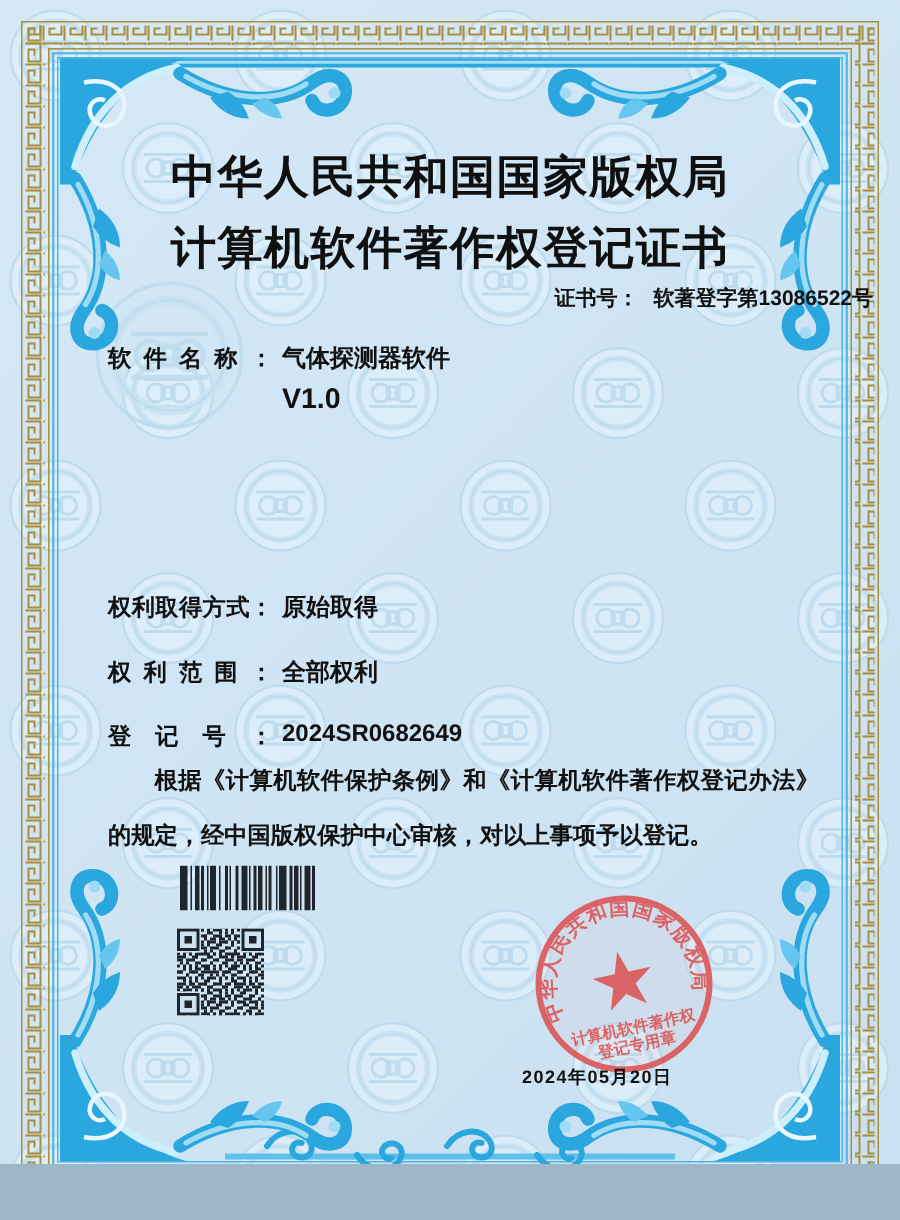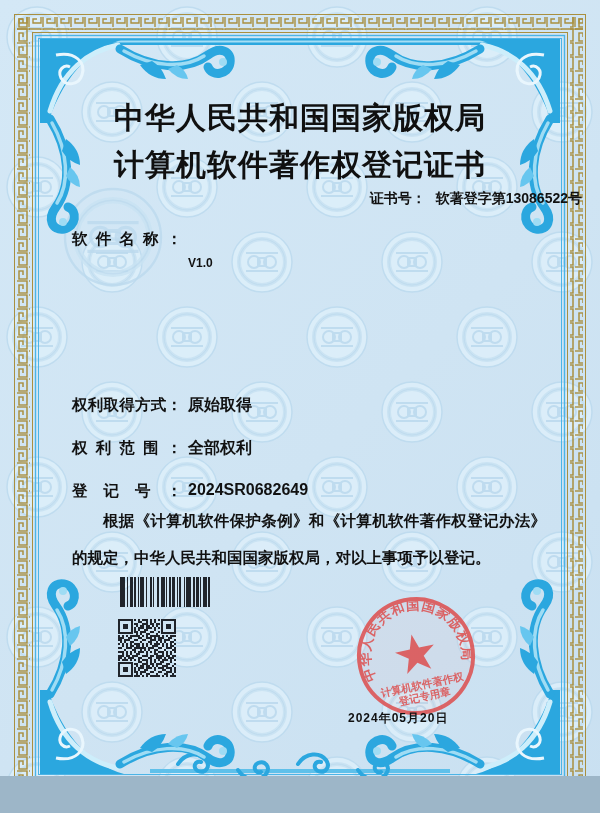--- a/index.html
+++ b/index.html
@@ -11,21 +11,21 @@
   .decor{position:absolute;left:0;top:0;z-index:0;}
   .layer{position:absolute;z-index:2;}
   .title{left:0;width:600px;text-align:center;font-family:"Liberation Serif",serif;
          font-weight:bold;font-size:30px;letter-spacing:1px;color:#101010;}
   .title1{top:98px;}
   .title2{top:145px;}
   .certno{top:190px;right:58px;display:flex;gap:10px;font-size:14px;font-weight:bold;}
   .row{left:72px;display:flex;}
   .lbl{width:110px;font-size:15.5px;font-weight:bold;text-align:justify;text-align-last:justify;}
   .val{margin-left:6px;font-size:16px;font-weight:bold;white-space:nowrap;}
-  .version{left:188px;font-size:12px;font-weight:bold;text-align:center;}
+  .version{left:188px;font-size:19px;font-weight:bold;text-align:center;}
   .statement{left:72px;top:502px;width:474px;font-size:15.5px;font-weight:bold;
              line-height:37px;text-indent:2em;text-align:justify;}
   .date{left:348px;top:710px;font-size:12px;font-weight:800;letter-spacing:1px;z-index:4;}
   .seal-wrap{left:354px;top:594px;z-index:3;}
   .code{z-index:2;}
 </style>
 </head>
 <body>
 
 <div class="page">
@@ -128,40 +128,41 @@
   <div class="layer title title1">中华人民共和国国家版权局</div>
   <div class="layer title title2">计算机软件著作权登记证书</div>
 
   <div class="layer certno">
     <span>证书号：</span>
     <span>软著登字第13086522号</span>
   </div>
 
   <div class="layer row" style="top:229px">
     <span class="lbl">软件名称：</span>
+    <span class="val">气体探测器软件</span>
   </div>
   <div class="layer version" style="top:256px">V1.0</div>
 
 
   <div class="layer row" style="top:438px">
     <span class="lbl">权利范围：</span>
     <span class="val">全部权利</span>
   </div>
 
   <div class="layer row" style="top:395px">
     <span class="lbl">权利取得方式：</span>
     <span class="val">原始取得</span>
   </div>
 
   <div class="layer row" style="top:481px">
     <span class="lbl">登记号：</span>
     <span class="val">2024SR0682649</span>
   </div>
 
-  <div class="layer statement">根据《计算机软件保护条例》和《计算机软件著作权登记办法》的规定，中华人民共和国国家版权局，对以上事项予以登记。</div>
+  <div class="layer statement">根据《计算机软件保护条例》和《计算机软件著作权登记办法》的规定，经中国版权保护中心审核，对以上事项予以登记。</div>
 
   <svg class="layer code" style="left:120px;top:577px" width="90" height="30" viewBox="0 0 90 30">
     <line x1="0" y1="15" x2="90" y2="15" stroke="#20242b" stroke-width="30" stroke-dasharray="5,2,1,2,3,1,2,2,1,1,4,2,1,3,2,1,1,3,2,2,4,1,1,2,2,1,3,2,1,1,2,3,1,1,5,2,2,1,3,1,1,2,4,1,2"></line>
   </svg>
 
   <svg class="layer code" style="left:118px;top:619px" width="58" height="58" viewBox="0 0 58 58">
     <defs>
       <pattern id="qn" width="8" height="8" patternUnits="userSpaceOnUse">
         <g fill="#20242b">
           <rect x="0" y="0" width="2" height="2"></rect>

